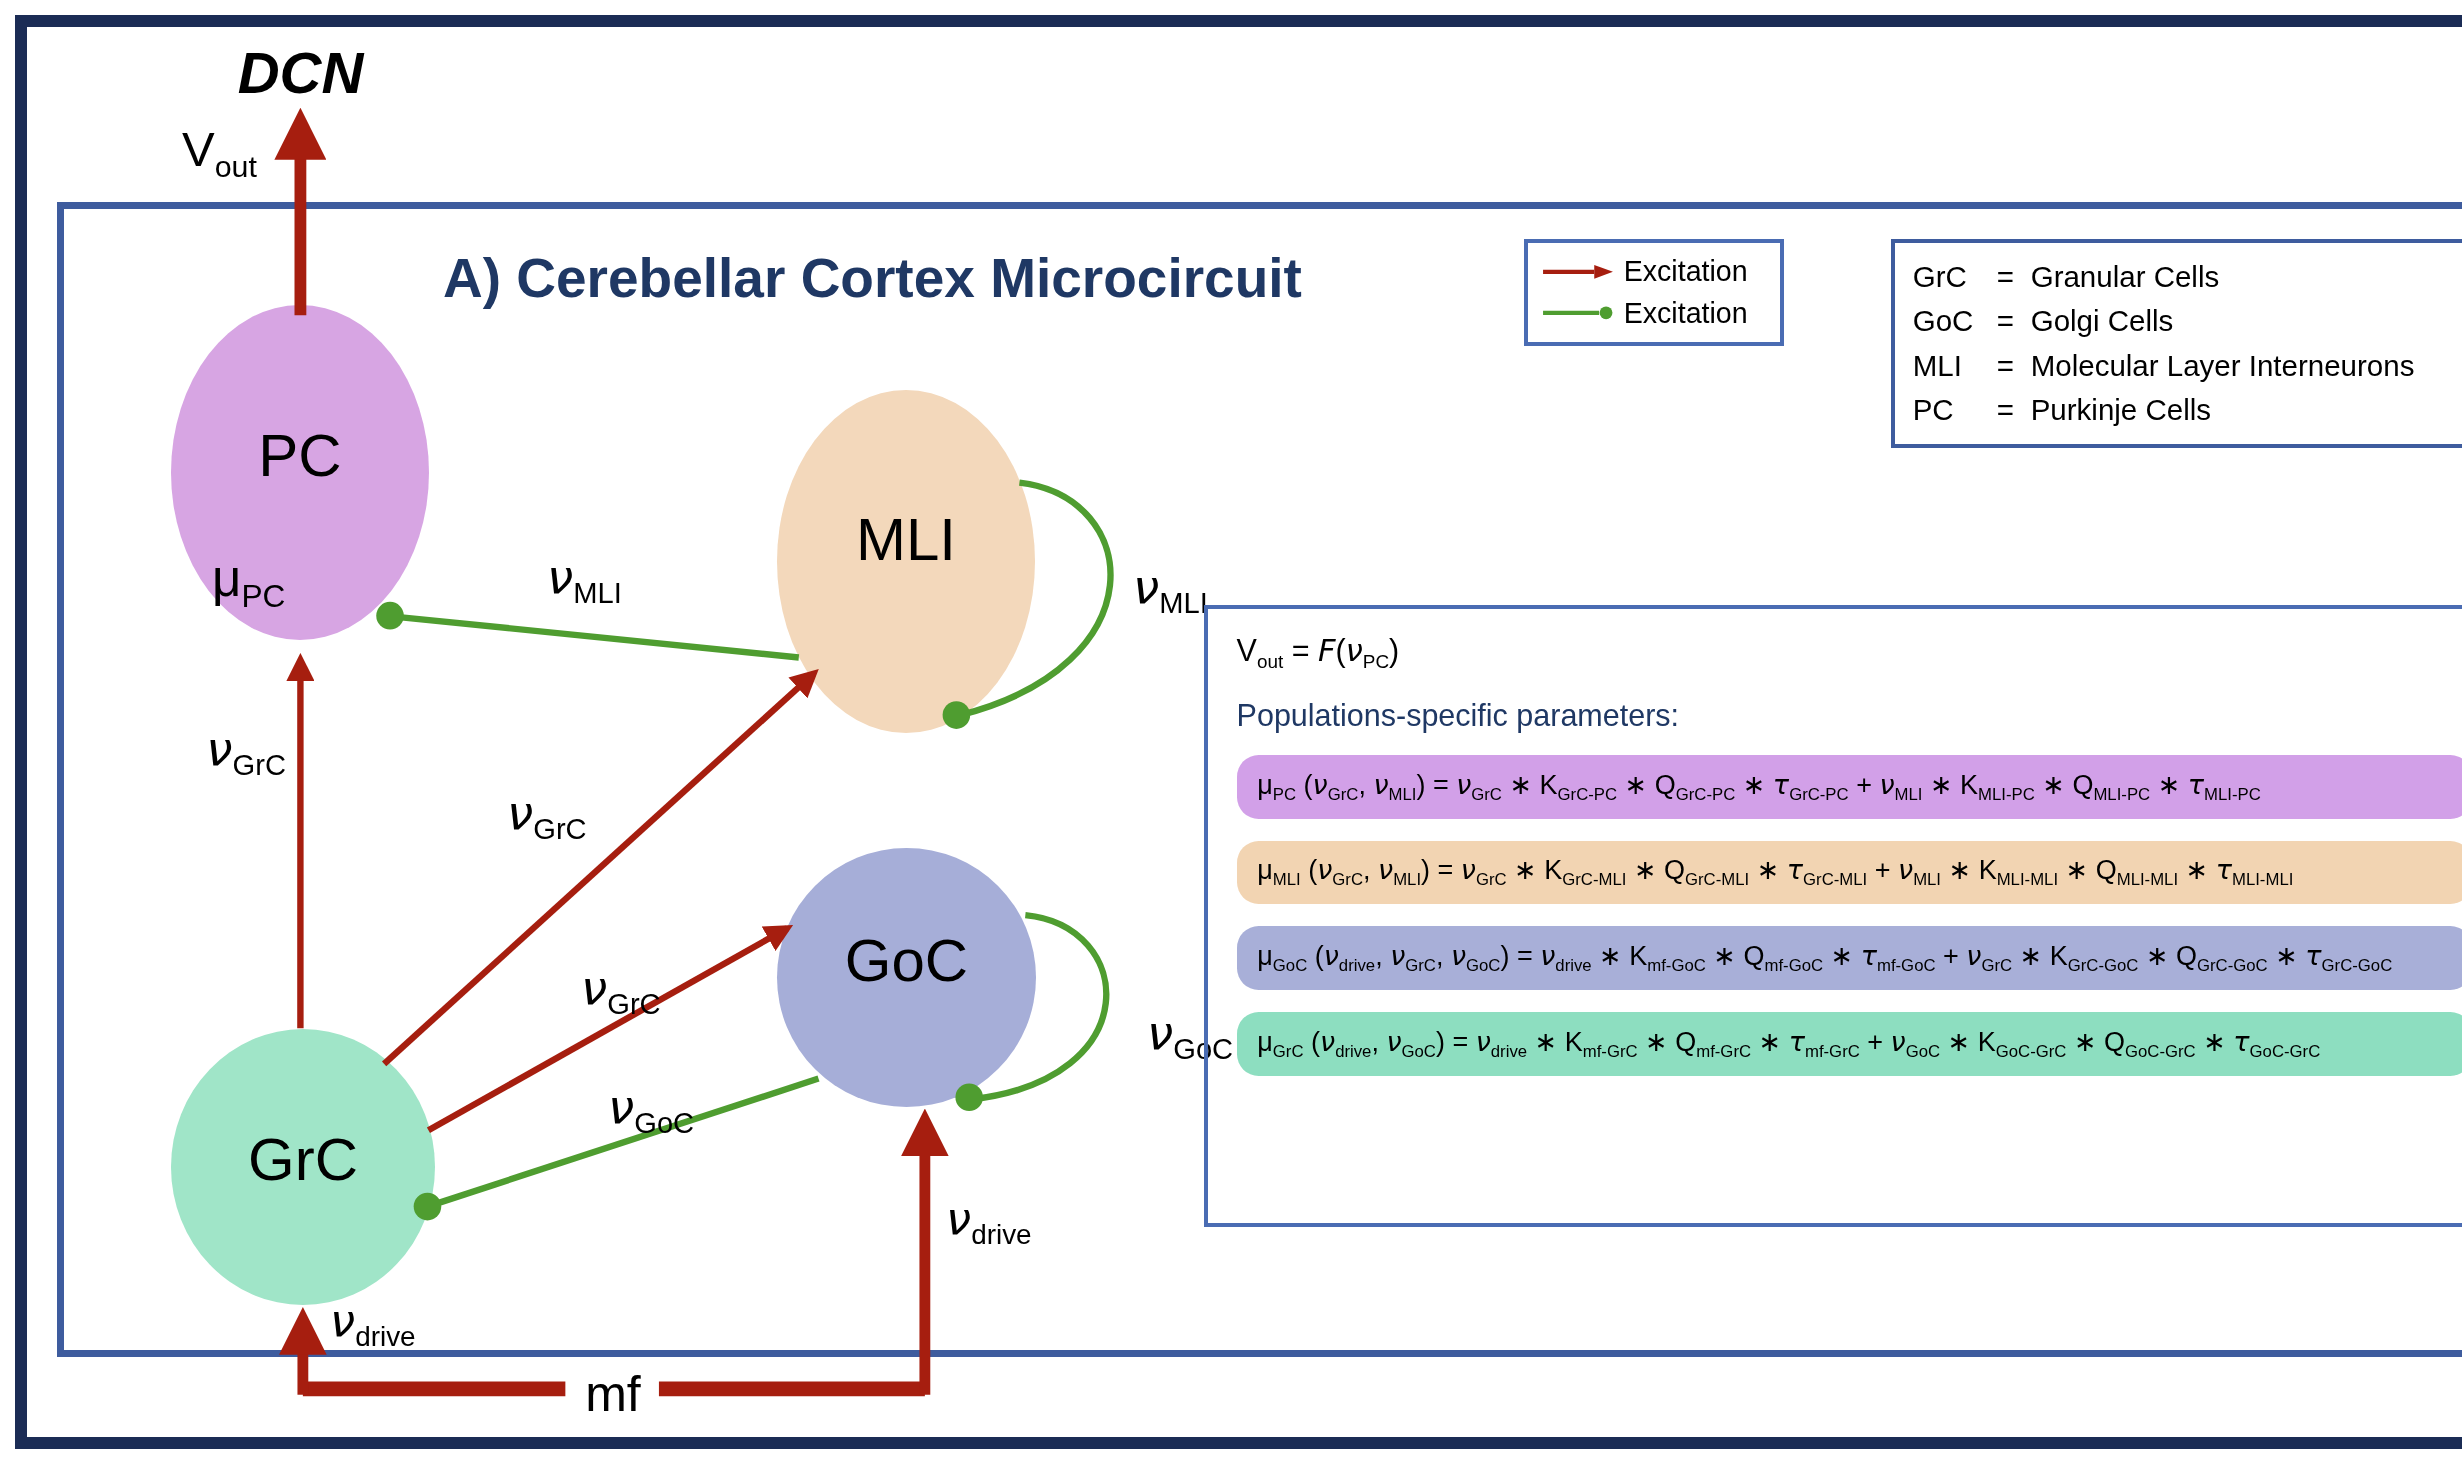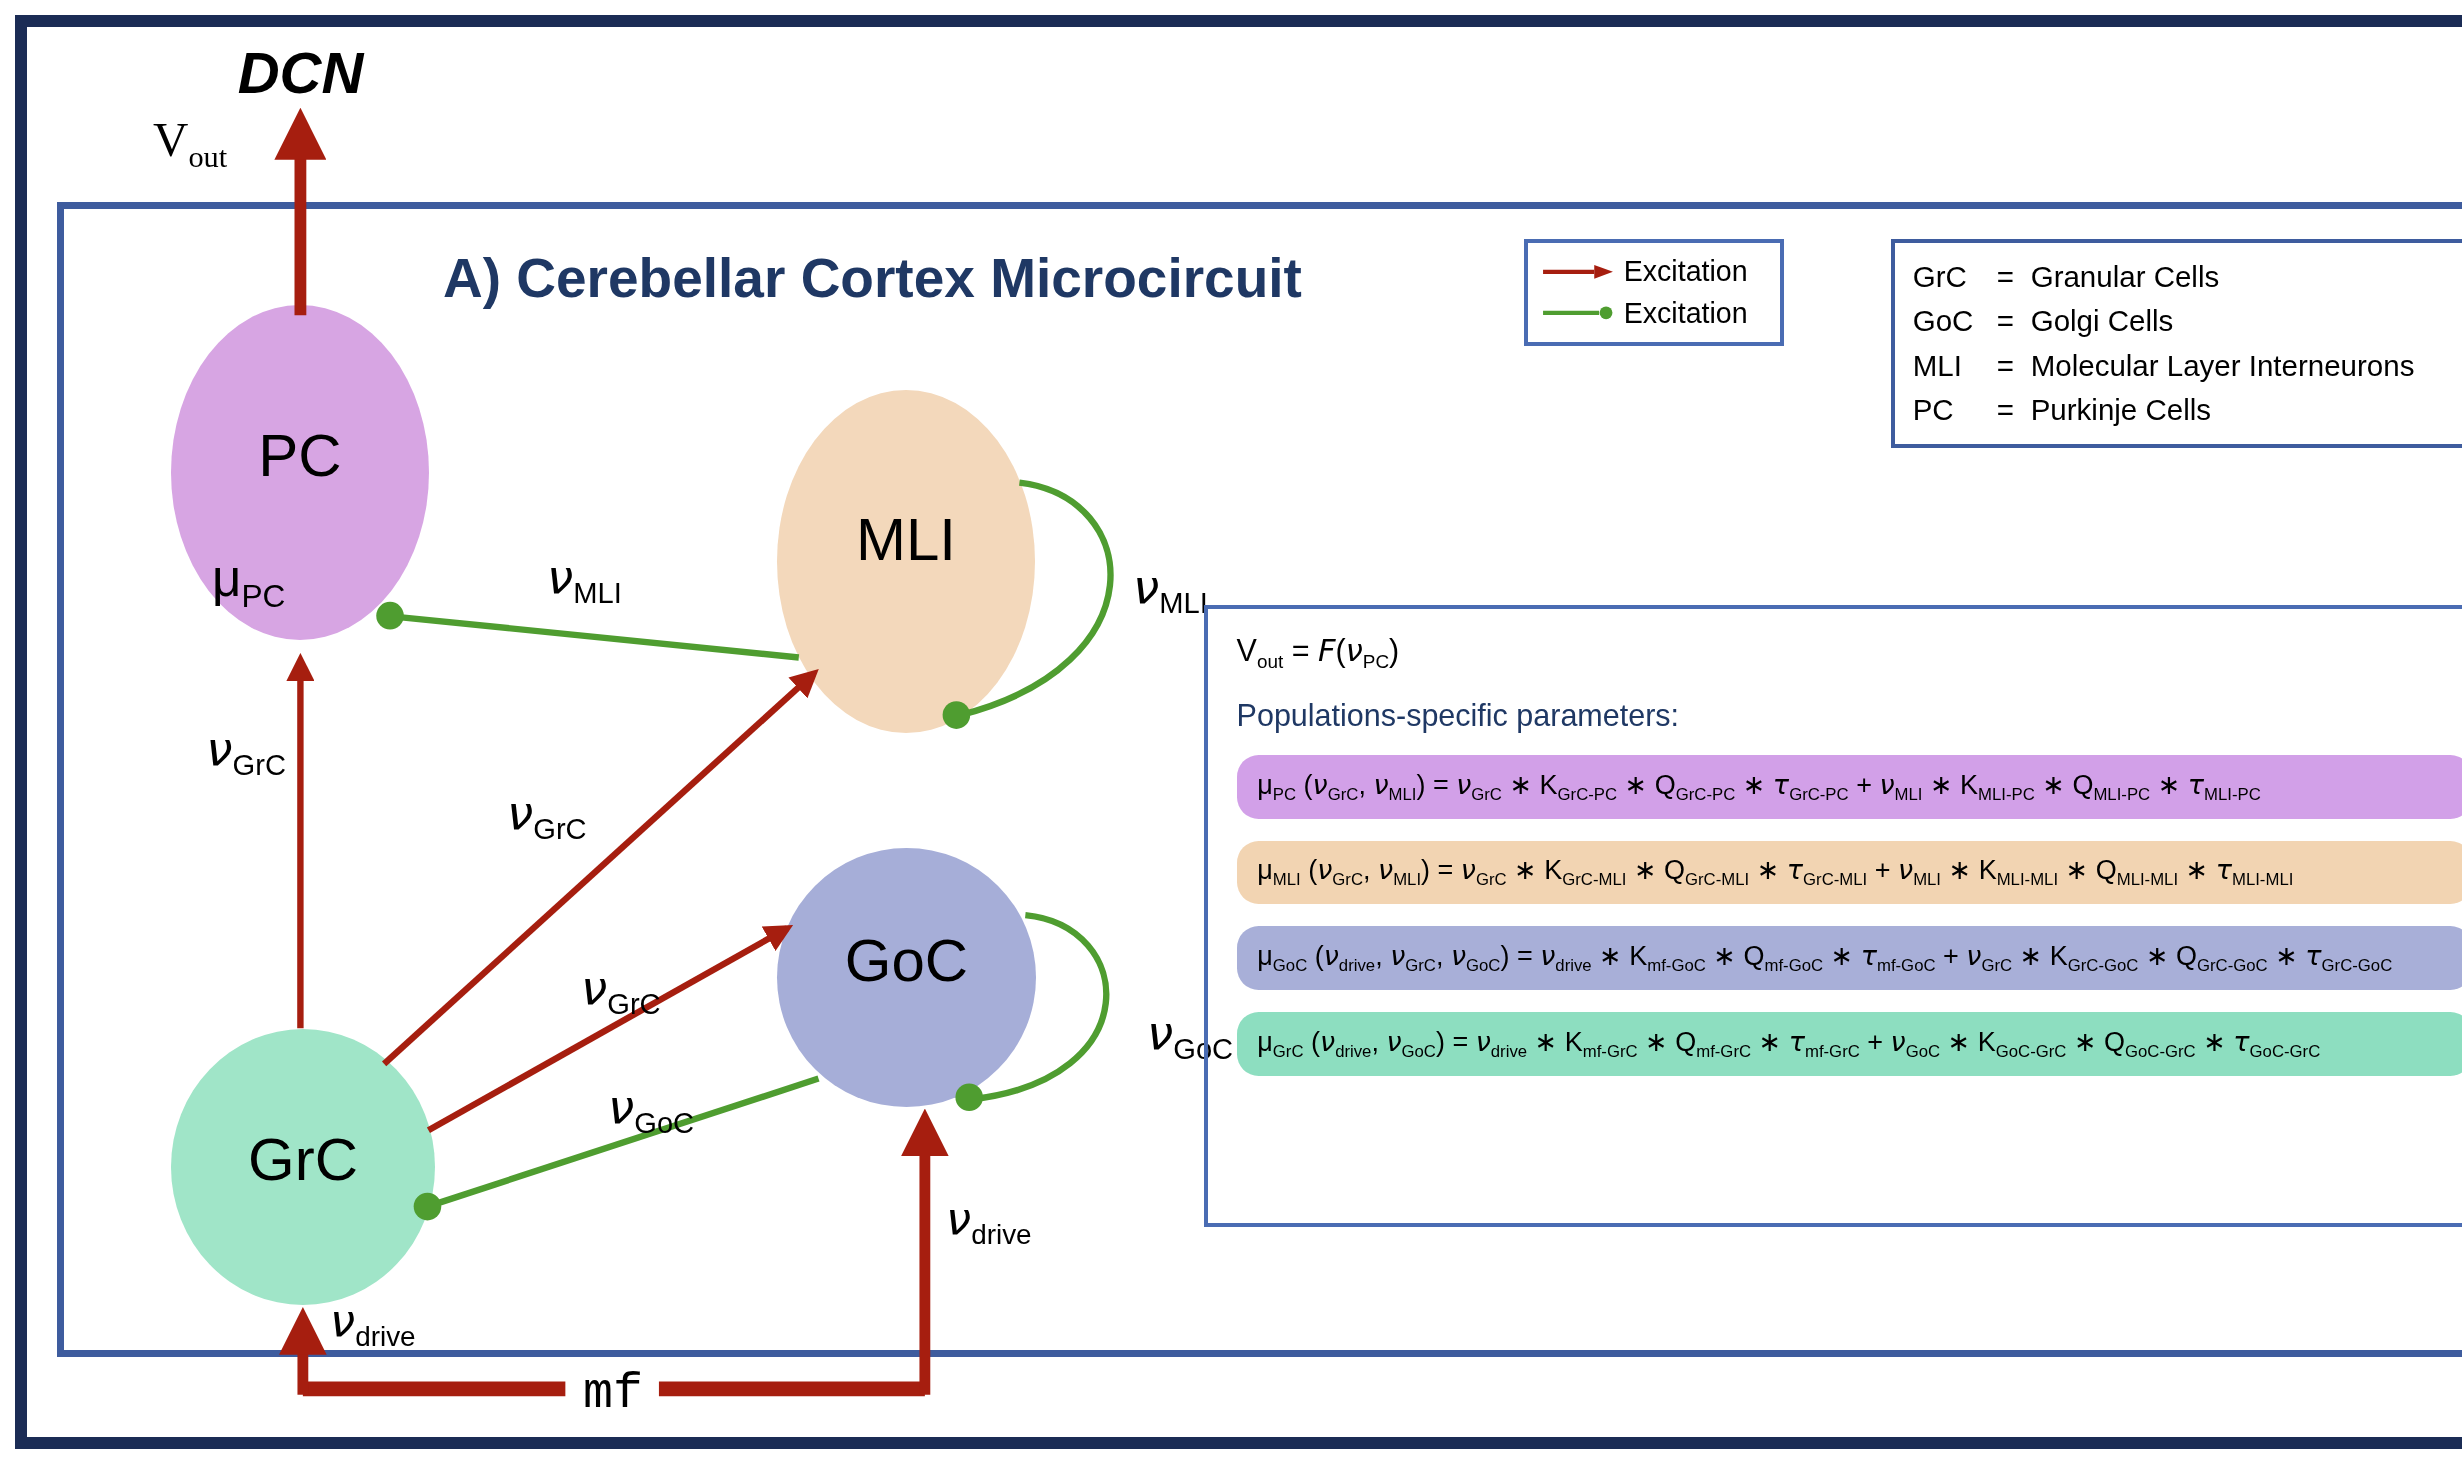--- a/index.html
+++ b/index.html
@@ -42,22 +42,22 @@
   .nu-grc-mli  {left:507px; top:785px;}
   .nu-grc-goc  {left:581px; top:960px;}
   .nu-mli-pc   {left:547px; top:549px;}
   .nu-mli-self {left:1133px; top:559px;}
   .nu-goc-self {left:1147px; top:1005px;}
   .nu-goc-grc  {left:608px; top:1079px;}
   .nu-drive-l  {left:330px;  top:1294px; font-size:45px;}
   .nu-drive-r  {left:946px; top:1192px; font-size:45px;}
   .dcn{left:217px; top:39px; width:167px; text-align:center;
        font-size:58px; font-weight:bold; font-style:italic;}
-  .vout{left:153px; top:111px; width:133px; text-align:left; font-size:49px;font-family:Liberation Serif, serif;}
-  .mf{left:566px; top:1365px; width:94px; text-align:center; font-size:50px;font-family:Liberation Mono, monospace;}
+  .vout{left:153px; top:121px; width:133px; text-align:center; font-size:49px;}
+  .mf{left:566px; top:1365px; width:94px; text-align:center; font-size:50px;}
   
   .legend-box{left:1524px; top:239px; width:260px; height:107px;
     border:4.9px solid var(--box_border); box-sizing:border-box;
     display:flex; flex-direction:column; justify-content:space-evenly; padding:3.9px 12.8px;}
   .legend-row{display:flex; align-items:center; gap:8.9px;}
   .legend-row span.txt{font-size:28.6px;}
   
   .abbrev-box{left:1891px; top:239px; width:607px; height:209px;
     border:4.9px solid var(--panel_border); box-sizing:border-box;
     display:flex; flex-direction:column; justify-content:space-evenly; padding:6.9px 17.7px;}

